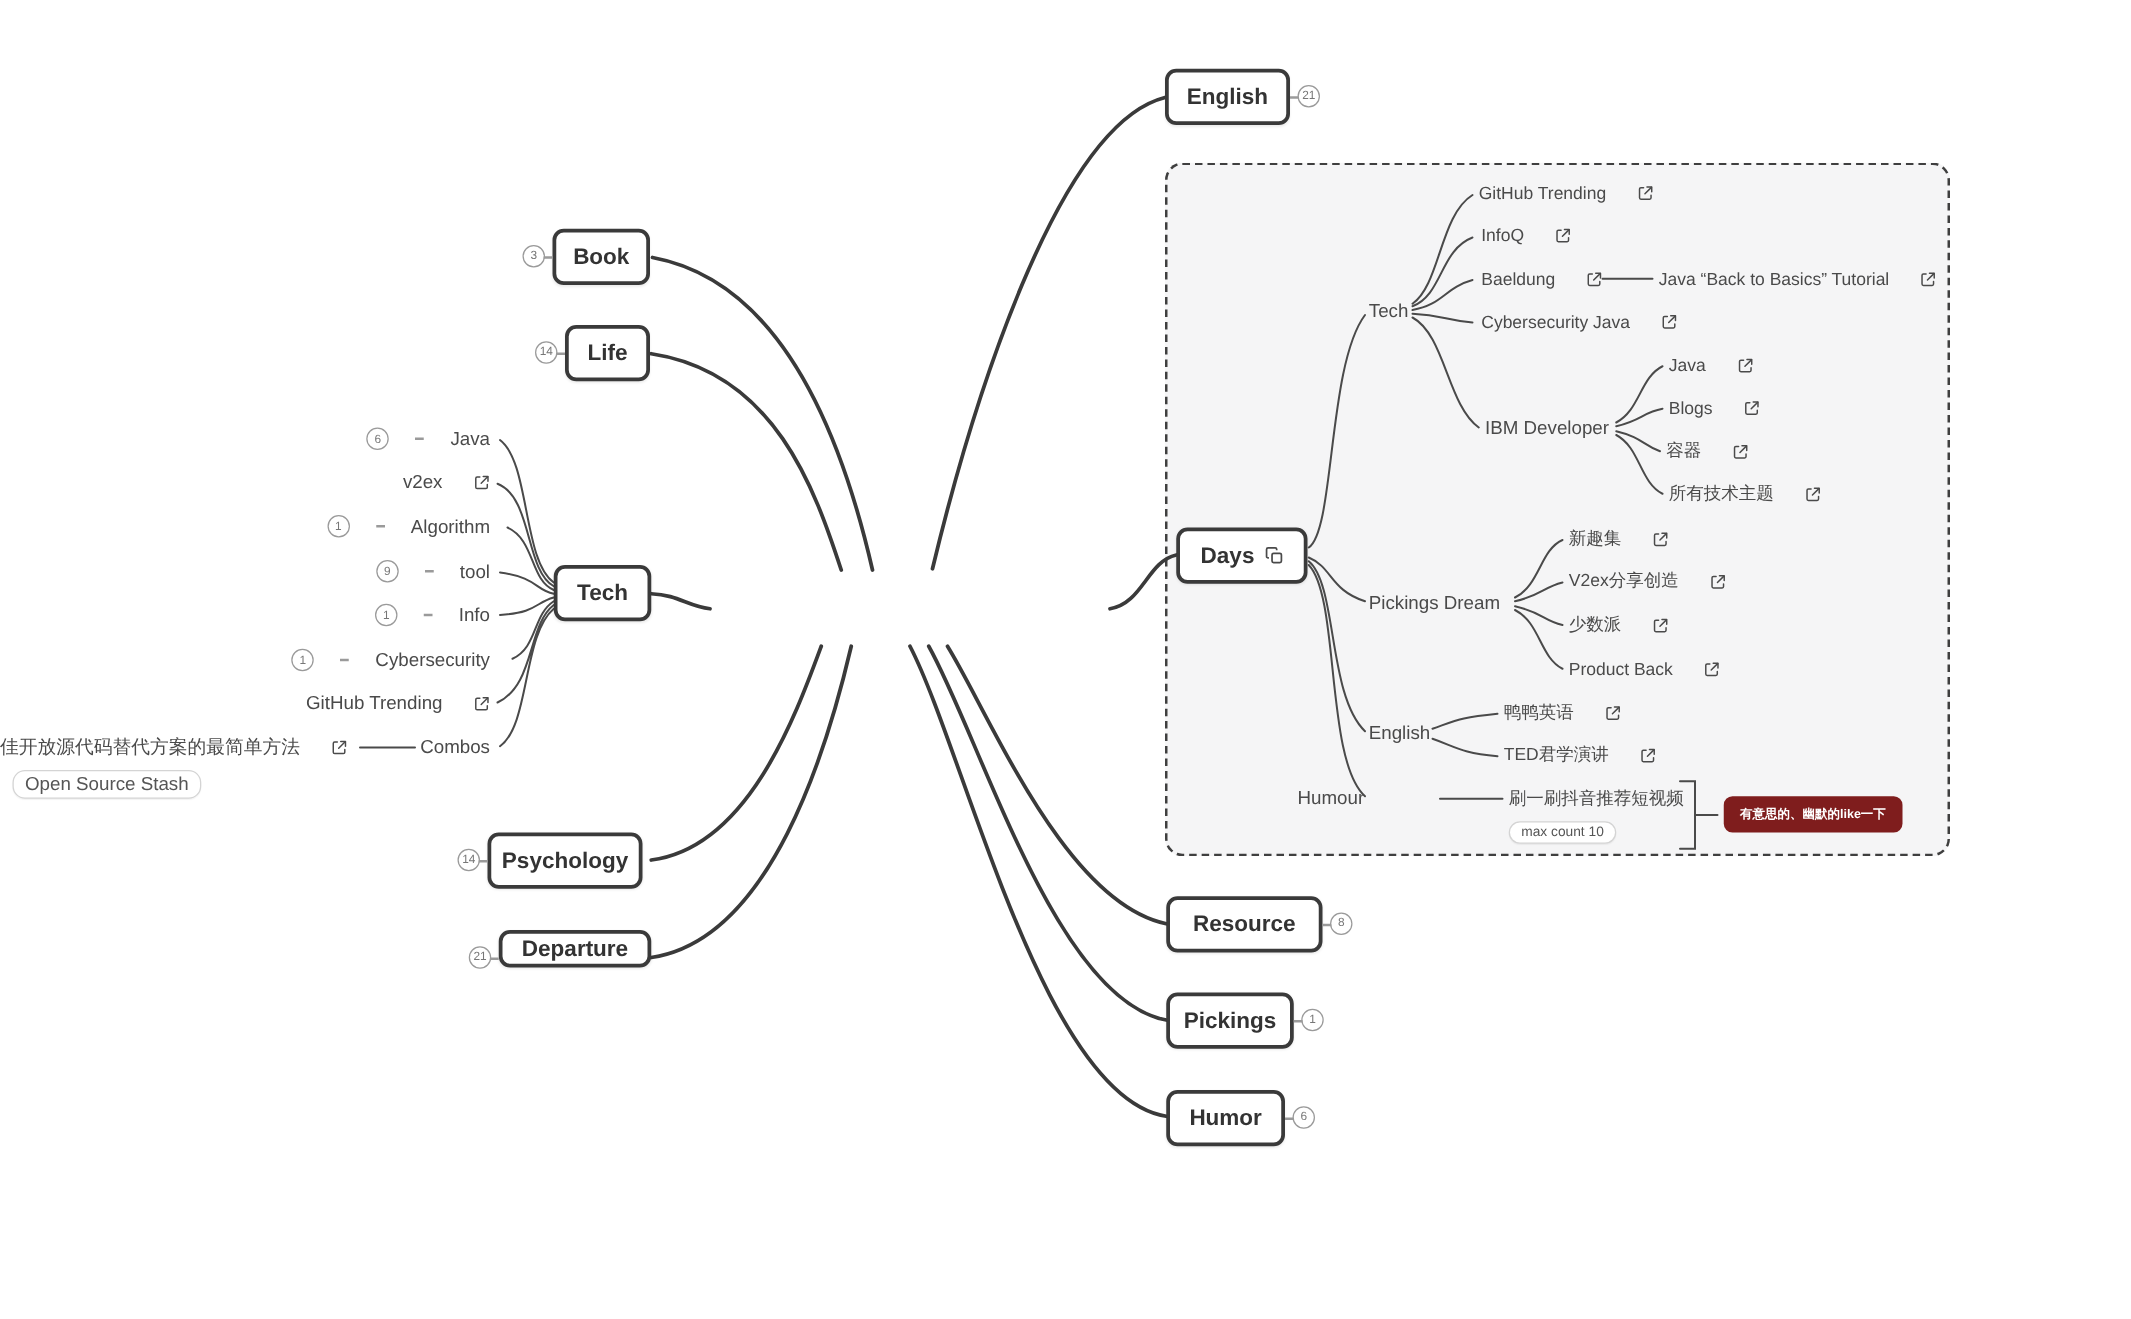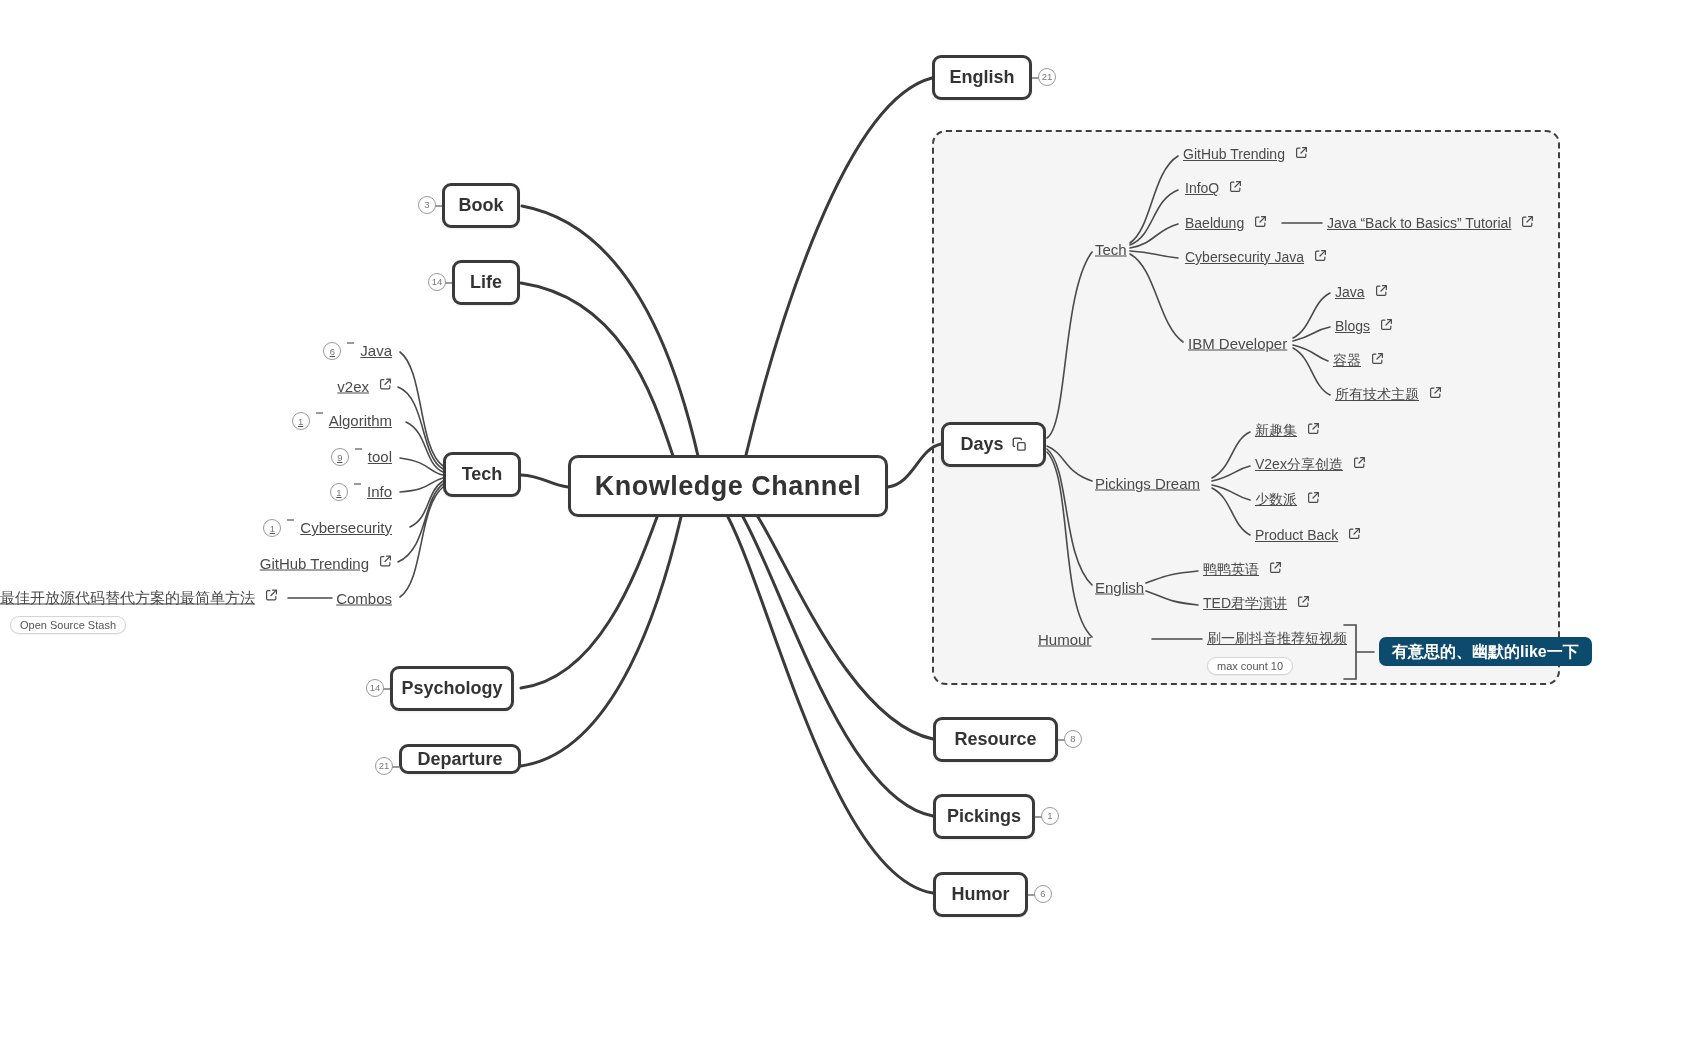--- a/index.html
+++ b/index.html
@@ -25,42 +25,42 @@
     border:1.2px solid #9a9a9a; background:#fff; color:#777;
     font-size:9.5px; display:flex; align-items:center; justify-content:center;
     line-height:1; z-index:3;
   }
   .badge.tick-r::after, .badge.tick-l::before {
     content:''; position:absolute; top:50%; width:7px; height:1.5px; background:#9a9a9a;
   }
   .badge.tick-r::after { right:-7px; }
   .badge.tick-l::before { left:-7px; }
   .row {
-    position:absolute; display:flex; align-items:flex-start; gap:8px;
+    position:absolute; display:flex; align-items:center; gap:23px;
     white-space:nowrap; transform:translateY(-50%);
-    font-size:15px; color:#4a4a4a;text-decoration:underline;
+    font-size:15px; color:#4a4a4a;
   }
   .row .b {
     position:static; width:18px; height:18px; border-radius:50%;
     border:1.2px solid #9a9a9a; background:#fff; color:#777; font-size:9.5px;
     display:flex; align-items:center; justify-content:center; flex:0 0 auto;
   }
   .row .tick { width:7px; height:1.5px; background:#9a9a9a; margin:0 -2px; }
   .brow { font-size:14px; }
   .parent-lbl { font-size:15px; }
   .ext-icon { display:inline-flex; align-items:center; flex:0 0 auto; margin-left:2px; }
   .copy-icon { display:inline-flex; align-items:center; }
   .pill {
     position:absolute; background:#fff; border:1px solid #d4d4d4; border-radius:10px;
-    font-size:11px; color:#555; padding:2px 9px; white-space:nowrap;
+    font-size:15px; color:#555; padding:2px 9px; white-space:nowrap;
     box-shadow:0 1px 1px rgba(0,0,0,0.05);
   }
   .dark-badge {
-    position:absolute; background:#0c4a6e; color:#fff; font-weight:bold;
-    font-size:16px; padding:0 13px; height:29px; line-height:29px;
+    position:absolute; background:#7f1d1d; color:#fff; font-weight:bold;
+    font-size:10px; padding:0 13px; height:29px; line-height:29px;
     border-radius:7px; white-space:nowrap;
   }
 </style>
 </head>
 <body>
 
 <div class="canvas">
 
   <div class="dashed-box"></div>
 
@@ -108,23 +108,20 @@
       M1212 481 C1234 476 1234 470 1250 466
       M1212 485 C1234 490 1234 496 1250 500
       M1212 488 C1232 498 1232 526 1250 535
       M1146 583 C1166 576 1168 574 1198 571
       M1146 591 C1166 598 1168 602 1198 605
       M1152 639 L1202 639
       M1344 625 H1356 V679 H1344
       M1356 652 H1374"></path>
   </svg>
 
-  <div class="node root" style="left:568px;top:455px;width:320px;height:62px">
-    <span>Knowledge Channel</span>
-  </div>
 
   <div class="node" style="left:442px;top:183px;width:78px;height:45px">
     <span>Book</span>
   </div>
   <span class="badge tick-r" style="left:418px;top:196px">3</span>
 
   <div class="node" style="left:452px;top:260px;width:68px;height:45px">
     <span>Life</span>
   </div>
   <span class="badge tick-r" style="left:428px;top:273px">14</span>

